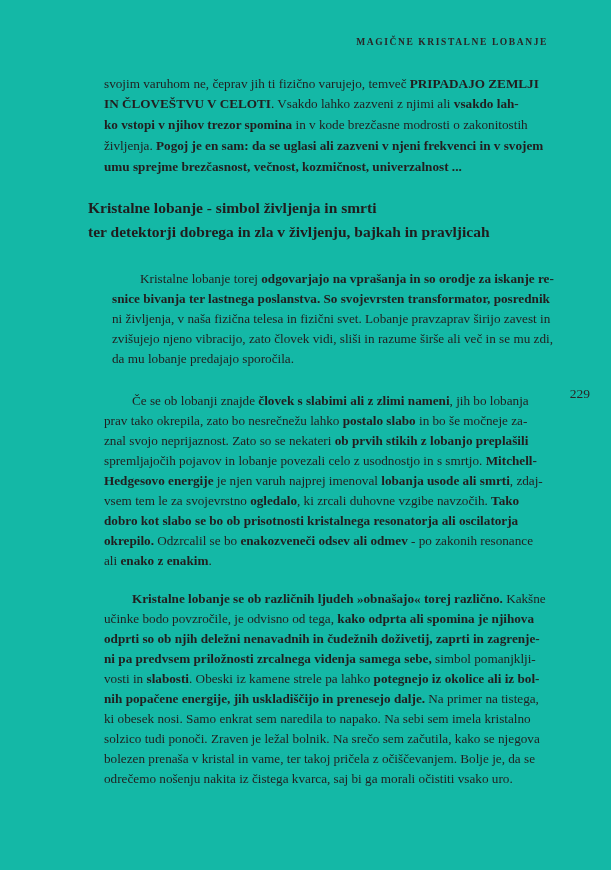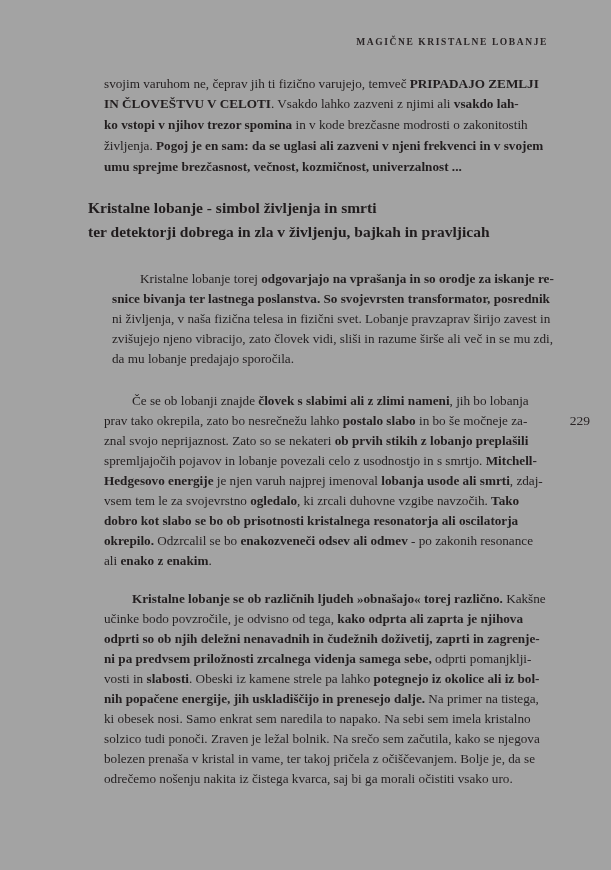--- a/index.html
+++ b/index.html
@@ -4,36 +4,36 @@
 <style>
   html, body { margin: 0; padding: 0; }
   body {
     width: 611px; height: 870px;
     background: #f2f2f2;
     font-family: "Liberation Serif", "DejaVu Serif", serif;
   }
   .page {
     position: relative;
     width: 611px; height: 870px;
-    background: #a3a3a3;
+    background: #14b8a6;
     overflow: hidden;
     color: #221e1f;
   }
   .running-header {
     position: absolute;
     top: 37px; right: 63px;
     font-size: 9.5px;
     font-weight: bold;
     letter-spacing: 1.6px;
     color: #2a2526;
     white-space: nowrap;
   }
   .page-number {
     position: absolute;
-    top: 413px; right: 21px;
+    top: 386px; right: 21px;
     font-size: 13.5px;
     color: #2a2526;
     margin-left: 23px;
   }
   .para {
     position: absolute;
     left: 104px;
     width: 460px;
   }
   #p1 { top: 73.5px; }
@@ -106,23 +106,23 @@
       <div class="tline"><span>spremljajočih pojavov in lobanje povezali celo z usodnostjo in s smrtjo. </span><b>Mitchell-</b></div>
       <div class="tline"><b>Hedgesovo energije</b><span> je njen varuh najprej imenoval </span><b>lobanja usode ali smrti</b><span>, zdaj-</span></div>
       <div class="tline"><span>vsem tem le za svojevrstno </span><b>ogledalo</b><span>, ki zrcali duhovne vzgibe navzočih. </span><b>Tako</b></div>
       <div class="tline"><b>dobro kot slabo se bo ob prisotnosti kristalnega resonatorja ali oscilatorja</b></div>
       <div class="tline"><b>okrepilo.</b><span> Odzrcalil se bo </span><b>enakozveneči odsev ali odmev</b><span> - po zakonih resonance</span></div>
       <div class="tline final"><span>ali </span><b>enako z enakim</b><span>.</span></div>
     </div>
 
   <div class="para" id="p4">
       <div class="tline ind"><b>Kristalne lobanje se ob različnih ljudeh »obnašajo« torej različno.</b><span> Kakšne</span></div>
-      <div class="tline"><span>učinke bodo povzročile, je odvisno od tega, </span><b>kako odprta ali zaprta je njihova</b></div>
+      <div class="tline"><span>učinke bodo povzročile, je odvisno od tega, </span><b>kako odprta ali spomina je njihova</b></div>
       <div class="tline"><b>odprti so ob njih deležni nenavadnih in čudežnih doživetij, zaprti in zagrenje-</b></div>
-      <div class="tline"><b>ni pa predvsem priložnosti zrcalnega videnja samega sebe,</b><span> odprti pomanjklji-</span></div>
+      <div class="tline"><b>ni pa predvsem priložnosti zrcalnega videnja samega sebe,</b><span> simbol pomanjklji-</span></div>
       <div class="tline"><span>vosti in </span><b>slabosti</b><span>. Obeski iz kamene strele pa lahko </span><b>potegnejo iz okolice ali iz bol-</b></div>
       <div class="tline"><b>nih popačene energije, jih uskladiščijo in prenesejo dalje.</b><span> Na primer na tistega,</span></div>
       <div class="tline"><span>ki obesek nosi. Samo enkrat sem naredila to napako. Na sebi sem imela kristalno</span></div>
       <div class="tline"><span>solzico tudi ponoči. Zraven je ležal bolnik. Na srečo sem začutila, kako se njegova</span></div>
       <div class="tline"><span>bolezen prenaša v kristal in vame, ter takoj pričela z očiščevanjem. Bolje je, da se</span></div>
       <div class="tline final"><span>odrečemo nošenju nakita iz čistega kvarca, saj bi ga morali očistiti vsako uro.</span></div>
     </div>
 
 </div>
 

